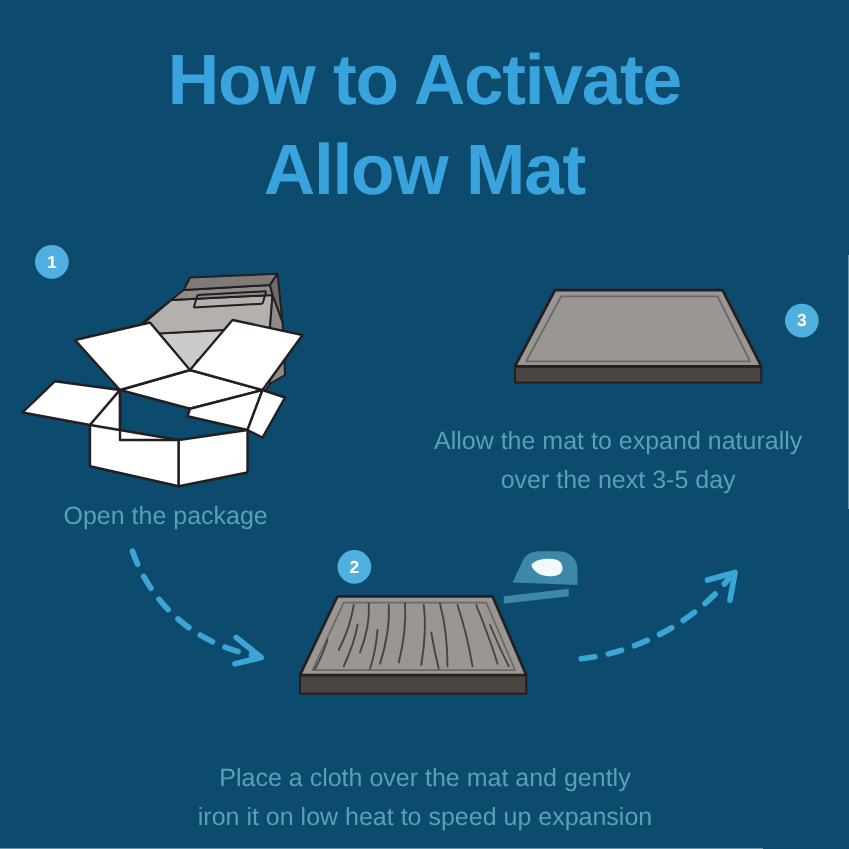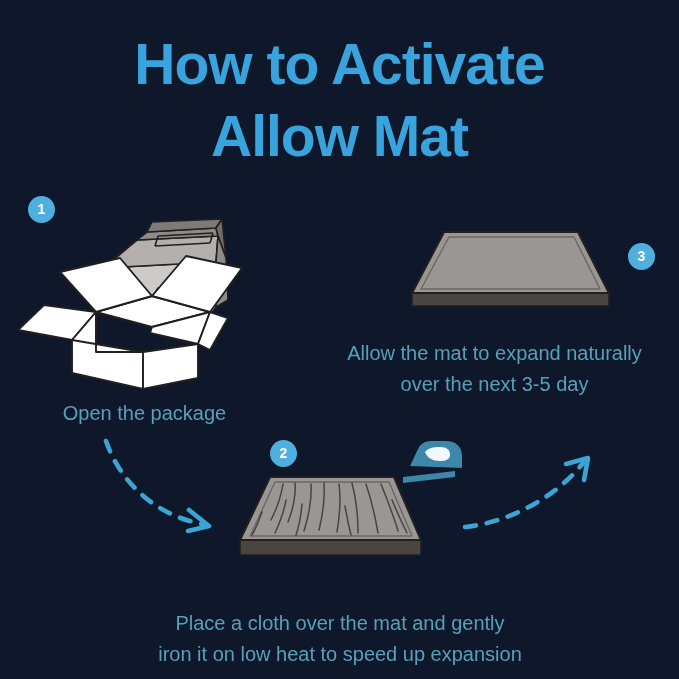--- a/index.html
+++ b/index.html
@@ -4,21 +4,21 @@
 <style>
   html, body {
     margin: 0;
     padding: 0;
     background: #ffffff;
   }
   #infographic {
     position: relative;
     width: 679px;
     height: 679px;
-    background: #0f172a;
+    background: #0c4a6e;
     overflow: hidden;
     font-family: "Liberation Sans", sans-serif;
   }
 
   
   .title-block {
     position: absolute;
     left: 0;
     top: 28px;
     width: 679px;
@@ -55,21 +55,21 @@
   
   .caption {
     position: absolute;
     color: #57a1b8;
     font-family: "Liberation Sans", sans-serif;
     font-size: 20px;
     line-height: 31px;
     text-align: center;
     white-space: pre-line;
   }
-  #caption-1 { left: 0px;   top: 398px; width: 265px; padding-left: 12px; }
+  #caption-1 { left: 0px;   top: 398px; width: 265px; }
   #caption-3 { left: 310px; top: 338px; width: 369px; }
   #caption-2 { left: 95px;  top: 608px; width: 490px; }
 
   
   .art {
     position: absolute;
     left: 0;
     top: 0;
     width: 679px;
     height: 679px;

